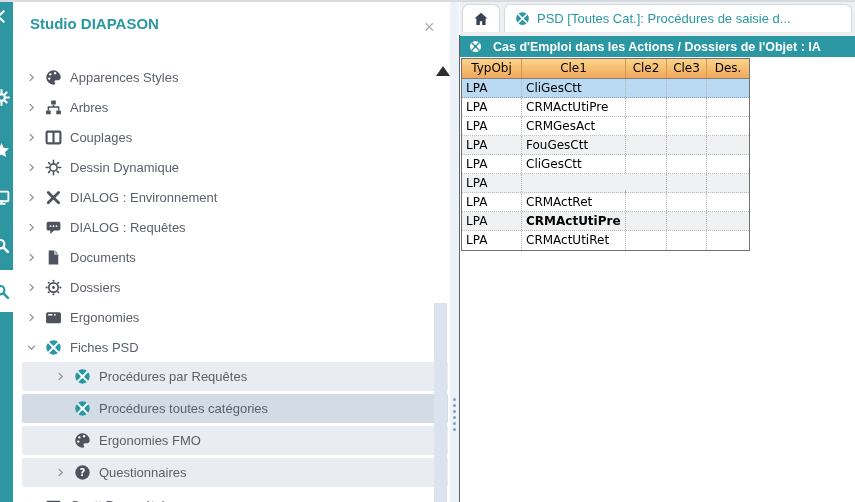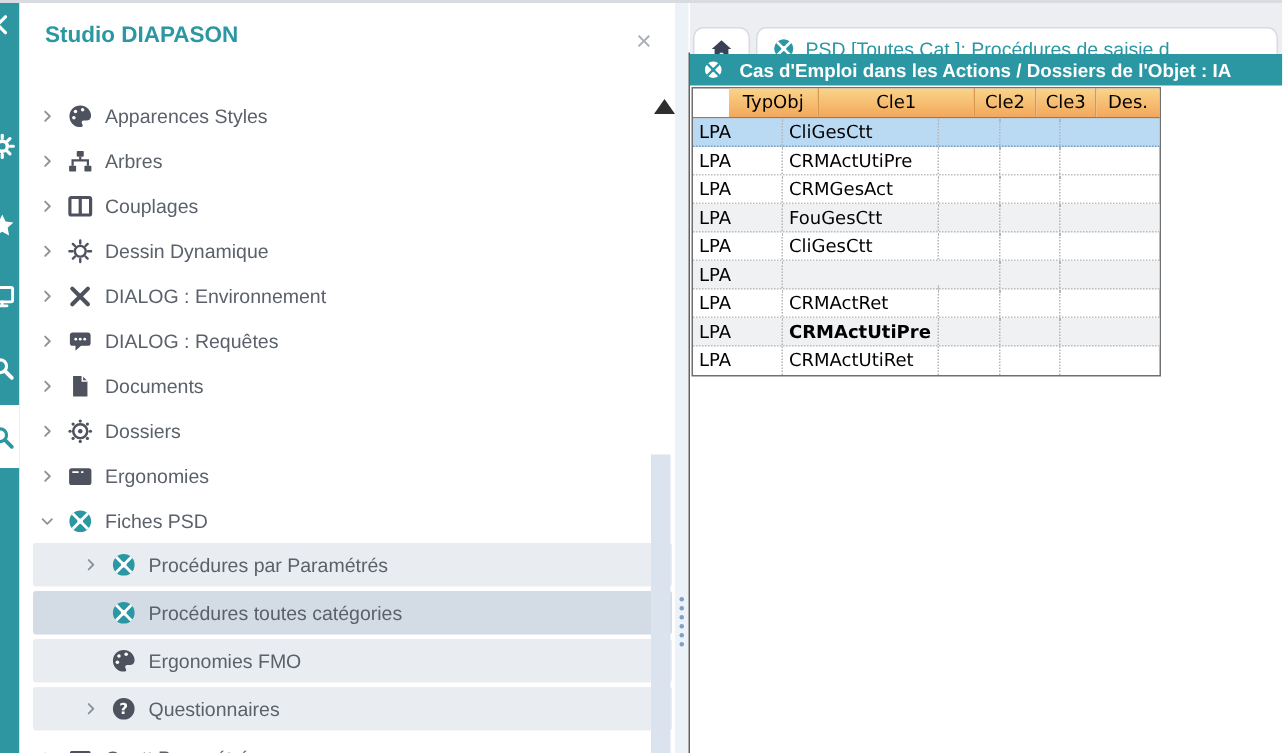--- a/index.html
+++ b/index.html
@@ -38,38 +38,38 @@
 
   
   .splitter{position:absolute;left:450px;top:2px;width:9px;height:500px;background:var(--c-splitter-bg);}
   .grip{position:absolute;left:0;top:396px;width:9px;display:flex;flex-direction:column;align-items:center;gap:3px;}
   .grip i{width:3px;height:3px;border-radius:50%;background:var(--c-splitter-dots);}
   .frameline{position:absolute;left:459px;top:35px;width:1px;height:467px;background:var(--c-frame-line);}
 
   
   .rpanel{position:absolute;left:460px;top:2px;width:395px;height:500px;background:#fff;}
   .tabbar{position:absolute;top:0;left:0;width:395px;height:34px;background:var(--c-tabbar-bg);}
-  .tab{position:absolute;top:16px;height:28px;background:#fff;border:1px solid #d7dbe0;border-bottom:none;
+  .tab{position:absolute;top:2px;height:28px;background:#fff;border:1px solid #d7dbe0;border-bottom:none;
        border-radius:7px 7px 0 0;display:flex;align-items:center;box-sizing:border-box;cursor:pointer;}
   .tab.home{left:2px;width:38px;justify-content:center;color:#3a4154;}
   .tab.home svg{width:16px;height:16px;display:block;}
   .tab.psd{left:44px;width:348px;padding:0 10px;gap:7px;color:var(--c-teal);font-size:13px;
            white-space:nowrap;overflow:hidden;}
   .tab.psd .tic{width:15px;flex:0 0 15px;height:15px;color:var(--c-teal);}
   .tab.psd .tic svg{width:15px;height:15px;display:block;}
   .pheader{position:absolute;top:34px;left:0;width:395px;height:21px;background:var(--c-teal);color:#fff;
            display:flex;align-items:center;font-size:12.5px;font-weight:600;padding-left:9px;gap:11px;
            overflow:hidden;white-space:nowrap;box-sizing:border-box;}
   .pheader .tic{width:13px;flex:0 0 13px;height:13px;color:#fff;}
   .pheader .tic svg{width:13px;height:13px;display:block;}
 
   
   .dtable{position:absolute;left:1px;top:56px;border:1px solid #707070;background:#fff;}
   .trow{display:flex;height:19px;box-sizing:border-box;border-bottom:1px dotted #bdbdbd;}
-  .trow.head{height:20px;border-bottom:1px solid #808080;padding-left:24px;}
+  .trow.head{height:20px;border-bottom:1px solid #808080;}
   .trow.sel{background:var(--c-row-selected);border-bottom:1px dotted #7d9cc0;}
   .trow.shade{background:var(--c-row-shaded);}
   .trow:last-child{border-bottom:none;}
   .tcell{box-sizing:border-box;border-right:1px dotted #b5b5b5;font-family:"DejaVu Sans",sans-serif;
          font-size:12px;color:#000;padding:2px 0 0 4px;overflow:hidden;white-space:nowrap;}
   .tcell:last-child{border-right:none;}
   .trow.head .tcell{background:linear-gradient(var(--c-th-top),var(--c-th-bottom));
          border-right:1px solid var(--c-th-border);text-align:center;padding-left:0;padding-top:2px;}
   .trow.head .tcell:last-child{border-right:none;}
 </style>
@@ -288,21 +288,21 @@
               <path d="M6 3.5 10.5 8 6 12.5" fill="none" stroke="currentColor" stroke-width="1.8" stroke-linecap="round" stroke-linejoin="round"></path>
             </svg>
           </span>
           <span class="ticon teal">
             <svg viewBox="0 0 16 16">
               <circle cx="8" cy="8" r="6.8" fill="currentColor"></circle>
               <path class="cross" d="M3.2 3.2l9.6 9.6M12.8 3.2 3.2 12.8" stroke-width="1.8"></path>
               <circle class="crossfill" cx="8" cy="8" r="1.7"></circle>
             </svg>
           </span>
-          <span>Procédures par Paramétrés</span>
+          <span>Procédures par Requêtes</span>
         </div>
         <div class="titem lvl1 sel">
           <span class="chev none">
             <svg viewBox="0 0 16 16">
               <path d="M6 3.5 10.5 8 6 12.5" fill="none" stroke="currentColor" stroke-width="1.8" stroke-linecap="round" stroke-linejoin="round"></path>
             </svg>
           </span>
           <span class="ticon teal">
             <svg viewBox="0 0 16 16">
               <circle cx="8" cy="8" r="6.8" fill="currentColor"></circle>

